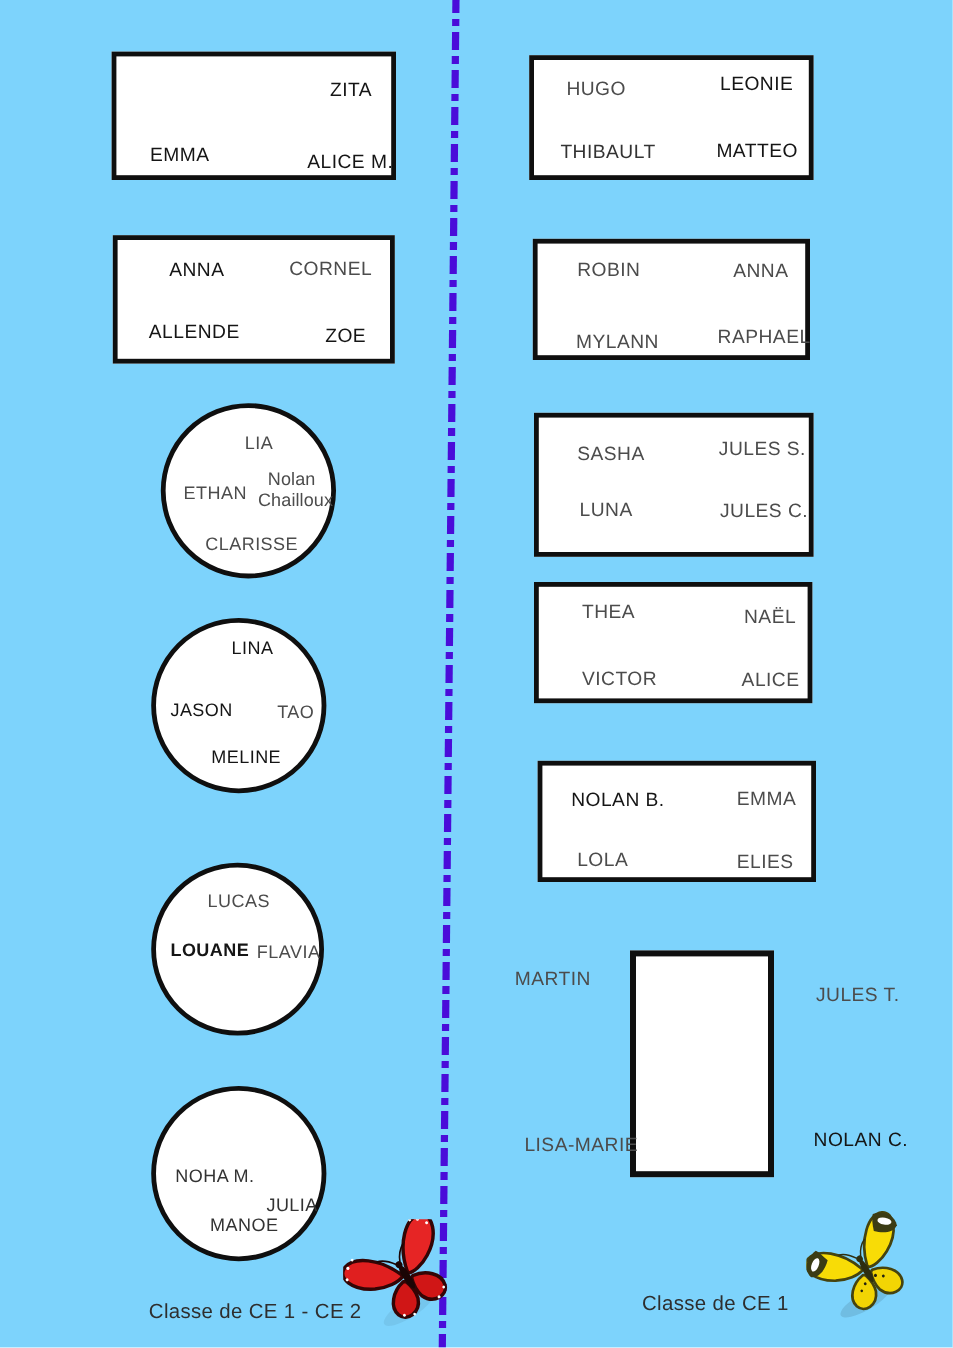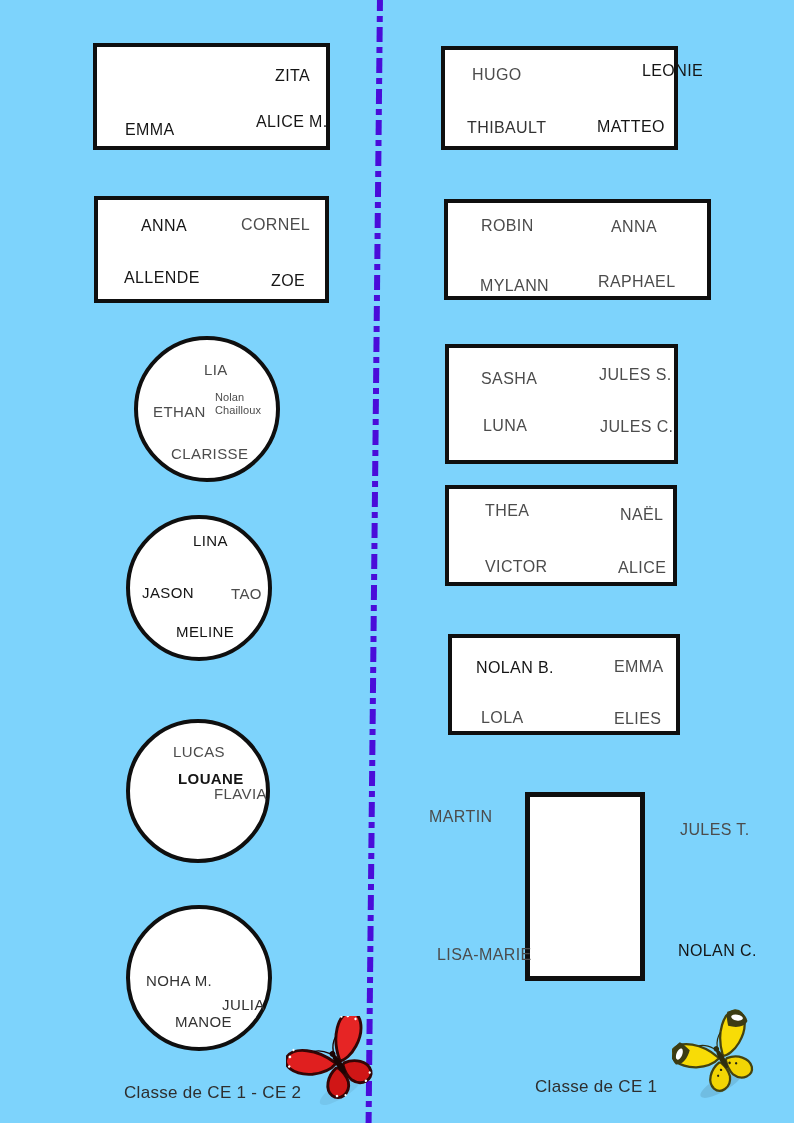--- a/index.html
+++ b/index.html
@@ -29,21 +29,21 @@
   .table-rect.thick{border-width:5px;}
   .table-circle{
     position:absolute;box-sizing:border-box;
     border:4px solid #0f0f0f;border-radius:50%;background:#ffffff;
   }
   .seat{
     position:absolute;white-space:nowrap;
     font-size:16px;letter-spacing:0.4px;line-height:1.1;
   }
   .seat.small{font-size:15px;}
-  .seat.tiny{font-size:11px;white-space:normal;line-height:1.18;letter-spacing:0.1px;}
+  .seat.tiny{font-size:15px;white-space:normal;line-height:1.18;letter-spacing:0.1px;text-align:center;}
   .c-dark{color:#151515;}
   .c-mid{color:#333333;}
   .c-gray{color:#4c4c4c;}
   .bold{font-weight:bold;}
   .class-label{
     position:absolute;font-size:17px;color:#2e2e2e;letter-spacing:0.3px;
   }
   .butterfly{position:absolute;}
 </style>
 </head>
@@ -51,21 +51,21 @@
 
 <div id="page">
 
   <div class="divider"></div>
 
   <div>
 
     <div class="table-rect" style="left:93px;top:43px;width:237px;height:107px;">
       <span class="seat c-dark" style="left:178px;top:20px;">ZITA</span>
       <span class="seat c-dark" style="left:28px;top:74px;">EMMA</span>
-      <span class="seat c-dark" style="left:159px;top:66px;">ALICE M.</span>
+      <span class="seat c-dark" style="left:159px;top:80px;">ALICE M.</span>
     </div>
 
     <div class="table-rect" style="left:94px;top:196px;width:235px;height:107px;">
       <span class="seat c-dark" style="left:43px;top:17px;">ANNA</span>
       <span class="seat c-gray" style="left:143px;top:16px;">CORNEL</span>
       <span class="seat c-dark" style="left:26px;top:69px;">ALLENDE</span>
       <span class="seat c-dark" style="left:173px;top:72px;">ZOE</span>
     </div>
 
     <div class="table-circle" style="left:134px;top:336px;width:146px;height:146px;">
@@ -77,21 +77,21 @@
 
     <div class="table-circle" style="left:126px;top:515px;width:146px;height:146px;">
       <span class="seat small c-dark" style="left:63px;top:14px;">LINA</span>
       <span class="seat small c-dark" style="left:12px;top:66px;">JASON</span>
       <span class="seat small c-gray" style="left:101px;top:67px;">TAO</span>
       <span class="seat small c-dark" style="left:46px;top:105px;">MELINE</span>
     </div>
 
     <div class="table-circle" style="left:126px;top:719px;width:144px;height:144px;">
       <span class="seat small c-gray" style="left:43px;top:21px;">LUCAS</span>
-      <span class="seat small c-dark bold" style="left:12px;top:48px;margin-left:36px;">LOUANE</span>
+      <span class="seat small c-dark bold" style="left:12px;top:62px;">LOUANE</span>
       <span class="seat small c-gray" style="left:84px;top:63px;">FLAVIA</span>
     </div>
 
     <div class="table-circle" style="left:126px;top:905px;width:146px;height:146px;">
       <span class="seat small c-mid" style="left:16px;top:64px;">NOHA M.</span>
       <span class="seat small c-mid" style="left:92px;top:64px;margin-top:24px;">JULIA</span>
       <span class="seat small c-mid" style="left:45px;top:105px;">MANOE</span>
     </div>
 
     <svg class="butterfly" style="left:286px;top:1016px;" width="106" height="92" viewBox="0 0 110 96">
@@ -119,26 +119,26 @@
       </g>
     </svg>
 
     <div class="class-label" style="left:124px;top:1083px;">Classe de CE 1 - CE 2</div>
   </div>
 
   <div>
 
     <div class="table-rect" style="left:441px;top:46px;width:237px;height:104px;">
       <span class="seat c-gray" style="left:27px;top:16px;">HUGO</span>
-      <span class="seat c-dark" style="left:155px;top:12px;margin-left:42px;">LEONIE</span>
+      <span class="seat c-dark" style="left:155px;top:12px;">LEONIE</span>
       <span class="seat c-mid" style="left:22px;top:69px;">THIBAULT</span>
       <span class="seat c-dark" style="left:152px;top:68px;">MATTEO</span>
     </div>
 
-    <div class="table-rect" style="left:444px;top:199px;width:267px;height:101px;">
+    <div class="table-rect" style="left:444px;top:199px;width:231px;height:101px;">
       <span class="seat c-gray" style="left:33px;top:14px;">ROBIN</span>
       <span class="seat c-gray" style="left:163px;top:15px;">ANNA</span>
       <span class="seat c-gray" style="left:32px;top:74px;">MYLANN</span>
       <span class="seat c-gray" style="left:150px;top:70px;">RAPHAEL</span>
     </div>
 
     <div class="table-rect" style="left:445px;top:344px;width:233px;height:120px;">
       <span class="seat c-gray" style="left:32px;top:22px;">SASHA</span>
       <span class="seat c-gray" style="left:150px;top:18px;">JULES S.</span>
       <span class="seat c-gray" style="left:34px;top:69px;">LUNA</span>

